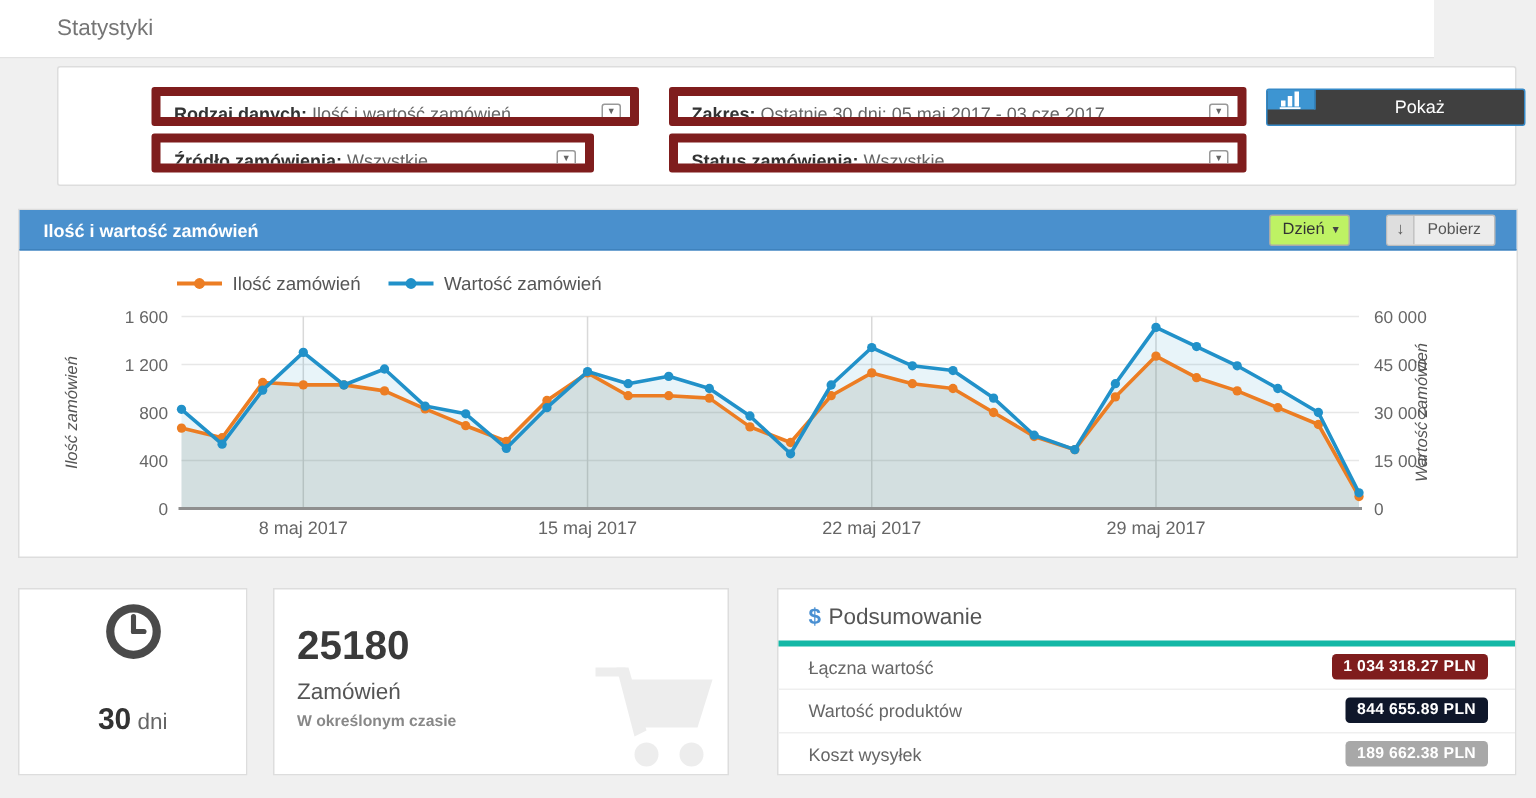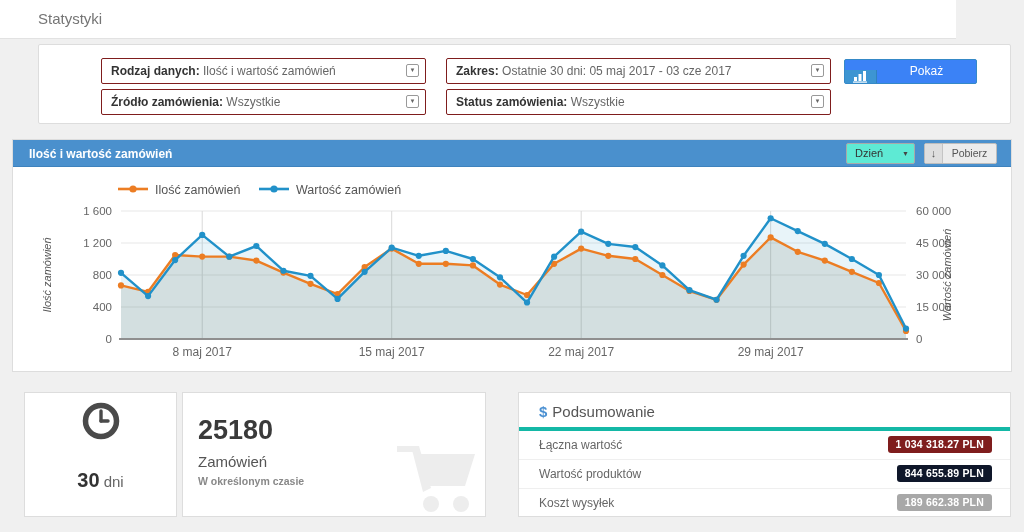--- a/index.html
+++ b/index.html
@@ -6,46 +6,46 @@
   html,body { background:#e9e9e9; }
   body { font-family:"Liberation Sans","DejaVu Sans",sans-serif; }
   #app { position:relative; width:1024px; height:532px; background:#f0f0f0; overflow:hidden; }
 
   
   .topbar { position:absolute; left:0; top:0; width:956px; height:39px; background:#fff; border-bottom:1px solid #e2e2e2; }
   .page-title { position:absolute; left:38px; top:10px; font-size:15px; color:#757575; }
 
   
   .filter-panel { position:absolute; left:38px; top:44px; width:973px; height:80px; background:#fff; border:1px solid #ddd; border-radius:2px; }
-  .filter-box { position:absolute; height:26px; background:#fff; border:1px solid #7f1d1d; border-radius:2px; font-size:12px; line-height:24px; padding:0 34px 0 9px; color:#666; white-space:nowrap; overflow:hidden; cursor:pointer; }
+  .filter-box { position:absolute; height:26px; background:#fff; border:6px solid #7f1d1d; border-radius:2px; font-size:12px; line-height:24px; padding:0 34px 0 9px; color:#666; white-space:nowrap; overflow:hidden; cursor:pointer; }
   .filter-box b { color:#333; font-weight:bold; }
   .dd-icon { position:absolute; right:6px; top:5px; width:13px; height:13px; border:1px solid #999; border-radius:2px; font-size:6px; line-height:11px; text-align:center; color:#666; }
   .fb1 { left:62px;  top:13px; width:325px; }
-  .fb2 { left:62px;  top:44px; width:325px; }
+  .fb2 { left:62px;  top:44px; width:295px; }
   .fb3 { left:407px; top:13px; width:385px; }
   .fb4 { left:407px; top:44px; width:385px; }
-  .show-btn { position:absolute; left:805px; top:14px; width:133px; height:25px; background:#3b82f6; border:1px solid #3589c7; border-radius:2px; cursor:pointer; display:flex; align-items:flex-end; }
+  .show-btn { position:absolute; left:805px; top:14px; width:173px; height:25px; background:#404040; border:1px solid #3589c7; border-radius:2px; cursor:pointer; display:flex; align-items:flex-start; }
   .show-btn .ico { width:32px; background:#3d95d2; border-right:1px solid #3182bd; display:flex; align-items:center; justify-content:center; }
   .show-btn .lbl { flex:1; color:#fff; font-size:12px; line-height:23px; text-align:center; }
 
   
   .chart-panel { position:absolute; left:12px; top:139px; width:1000px; height:233px; background:#fff; border:1px solid #ddd; }
   .chart-header { position:absolute; left:0; top:0; width:100%; height:27px; background:#4a90cd; border-bottom:1px solid #3e82bd; }
   .chart-title { position:absolute; left:16px; top:7px; color:#fff; font-size:12px; font-weight:bold; }
-  .interval-select { position:absolute; left:833px; top:3px; width:69px; height:21px; background:#5eead4; border:1px solid #a9a9a9; border-radius:2px; font-size:11px; color:#333; line-height:19px; padding-left:8px; cursor:pointer; }
+  .interval-select { position:absolute; left:833px; top:3px; width:54px; height:21px; background:#bef264; border:1px solid #a9a9a9; border-radius:2px; font-size:11px; color:#333; line-height:19px; padding-left:8px; cursor:pointer; }
   .interval-select .caret { position:absolute; right:5px; top:0; font-size:7px; color:#444; line-height:19px; }
   .csv-btn { position:absolute; left:911px; top:3px; width:73px; height:21px; background:#ececec; border:1px solid #bdbdbd; border-radius:2px; cursor:pointer; display:flex; align-items:stretch; overflow:hidden; }
   .csv-btn .ico { width:18px; background:#dedede; border-right:1px solid #c4c4c4; color:#555; font-size:11px; line-height:19px; text-align:center; }
   .csv-btn .lbl { flex:1; color:#555; font-size:10.5px; line-height:19px; text-align:center; }
   #chart-svg { position:absolute; left:0; top:27px; }
   #chart-svg text { font-family:"Liberation Sans","DejaVu Sans",sans-serif; }
 
   
   .card { position:absolute; top:392px; height:125px; background:#fff; border:1px solid #ddd; }
-  .card-period { left:24px; width:153px; }
+  .card-period { left:12px; width:153px; }
   .clock-wrap { position:absolute; left:0; top:8px; width:100%; text-align:center; }
   .period-line { position:absolute; left:0; top:76px; width:100%; text-align:center; color:#666; font-size:15px; }
   .period-line b { font-size:20px; color:#333; }
   .card-orders { left:182px; width:304px; overflow:hidden; }
   .orders-count { position:absolute; left:15px; top:22px; font-size:27px; font-weight:bold; color:#3a3a3a; }
   .orders-label { position:absolute; left:15px; top:60px; font-size:15px; color:#555; }
   .orders-sub { position:absolute; left:15px; top:82px; font-size:10.5px; font-weight:bold; color:#888; }
   .cart-wrap { position:absolute; right:6px; bottom:-8px; }
   .card-summary { left:518px; width:493px; }
   .summary-header { position:absolute; left:0; top:0; width:100%; height:38px; border-bottom:4px solid #14b8a6; }

